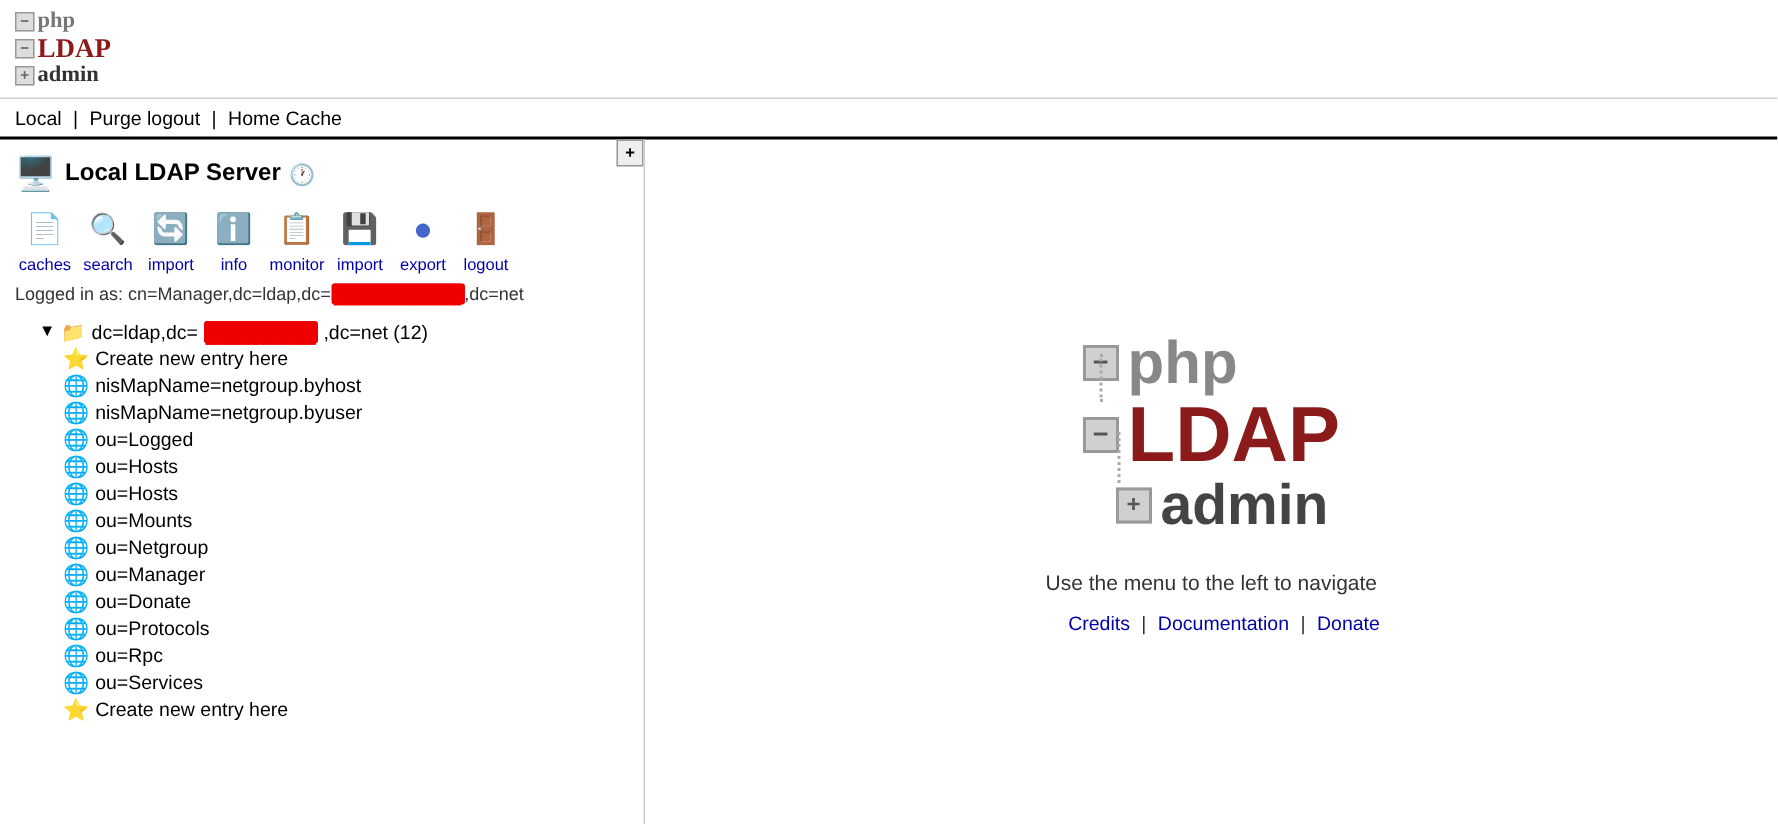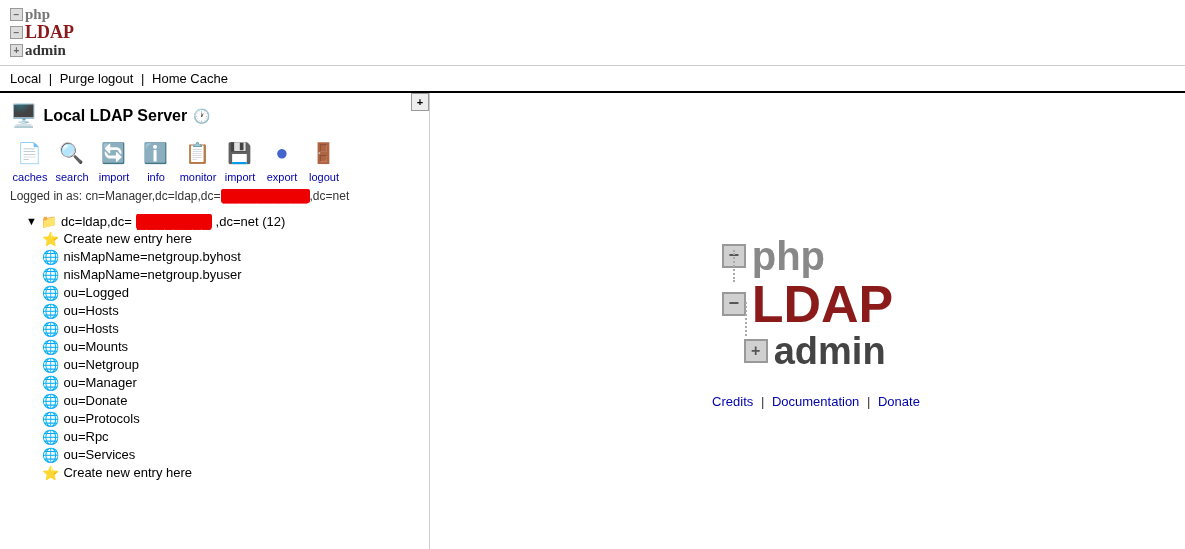--- a/index.html
+++ b/index.html
@@ -214,20 +214,21 @@
         <span style="font-size:52px;font-weight:bold;color:#8b1a1a;font-family:Arial,sans-serif;line-height:1;">LDAP</span>
       </div>
 
       <div style="position:relative;display:flex;align-items:center;">
         <div style="position:absolute;left:23px;top:-30px;width:2px;height:34px;border-left:2px dotted #aaa;"></div>
         <div style="display:inline-flex;align-items:center;justify-content:center;width:24px;height:24px;border:2px solid #999;background:#d0d0d0;font-size:16px;font-weight:bold;color:#555;margin-right:6px;margin-left:22px;">+</div>
         <span style="font-size:38px;font-weight:bold;color:#444;font-family:Arial,sans-serif;line-height:1;">admin</span>
       </div>
     </div>
 
+    <p style="font-size:14px;color:#333;margin-bottom:12px;">Use the menu to the left to navigate</p>
 
     <div class="footer-links">
       <a href="#">Credits</a>
       <span class="pipe"> | </span>
       <a href="#">Documentation</a>
       <span class="pipe"> | </span>
       <a href="#">Donate</a>
     </div>
 
   </div>

